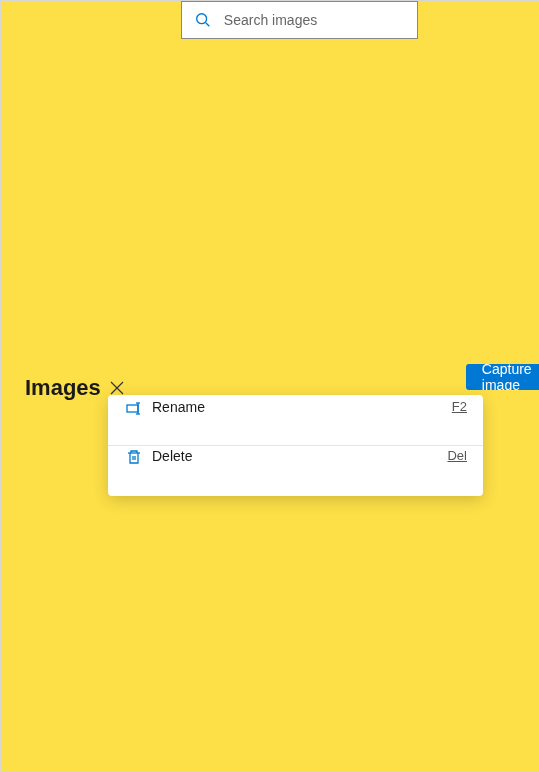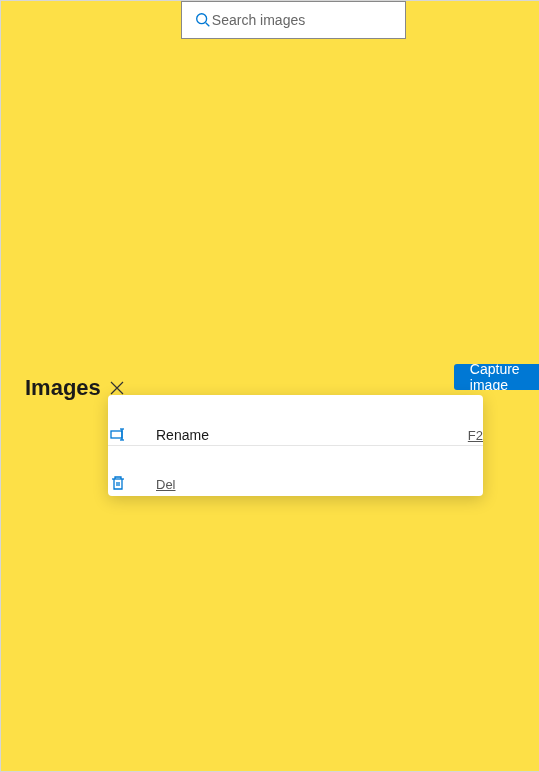--- a/index.html
+++ b/index.html
@@ -46,20 +46,21 @@
     .search-container {
       padding: 0 24px 14px 24px;
     }
     .search-box {
       display: flex;
       align-items: center;
       border: 1px solid #888;
       background: #fff;
       height: 38px;
       padding: 0 12px;
+      gap: 12px;
     }
     .search-icon {
       color: #0078d4;
       display: flex;
       align-items: center;
     }
     .search-input {
       border: none;
       outline: none;
       font-size: 14px;
@@ -189,25 +190,25 @@
       left: 108px;
       top: 395px;
       width: 375px;
       background: #fff;
       border-radius: 4px;
       box-shadow: 0 4px 16px rgba(0,0,0,0.18);
       padding: 4px 0;
     }
     .menu-item {
       display: flex;
-      align-items: flex-end;
+      align-items: flex-start;
       height: 44px;
-      padding: 0 0;
-      cursor: pointer;
-      gap: 28px;
+      padding: 0 16px;
+      cursor: pointer;
+      gap: 8px;
     }
     .menu-icon {
       width: 20px;
       display: flex;
       align-items: center;
       justify-content: center;
       color: #0078d4;
     }
     .menu-label {
       flex: 1;
@@ -340,15 +341,16 @@
   <div class="menu-item">
     <span class="menu-icon">
       <svg width="18" height="18" viewBox="0 0 18 18">
           <path d="M3 5 L15 5" stroke="currentColor" stroke-width="1.3"></path>
           <path d="M6 5 L6 3 L12 3 L12 5" stroke="currentColor" stroke-width="1.3" fill="none"></path>
           <path d="M5 5 L5 15 L13 15 L13 5" stroke="currentColor" stroke-width="1.3" fill="none"></path>
           <line x1="8" y1="8" x2="8" y2="12" stroke="currentColor" stroke-width="1.3"></line>
           <line x1="10" y1="8" x2="10" y2="12" stroke="currentColor" stroke-width="1.3"></line>
         </svg>
     </span>
+    <span class="menu-label">Delete</span>
     <span class="menu-shortcut">Del</span>
   </div>
 </div>
 
 </body></html>

